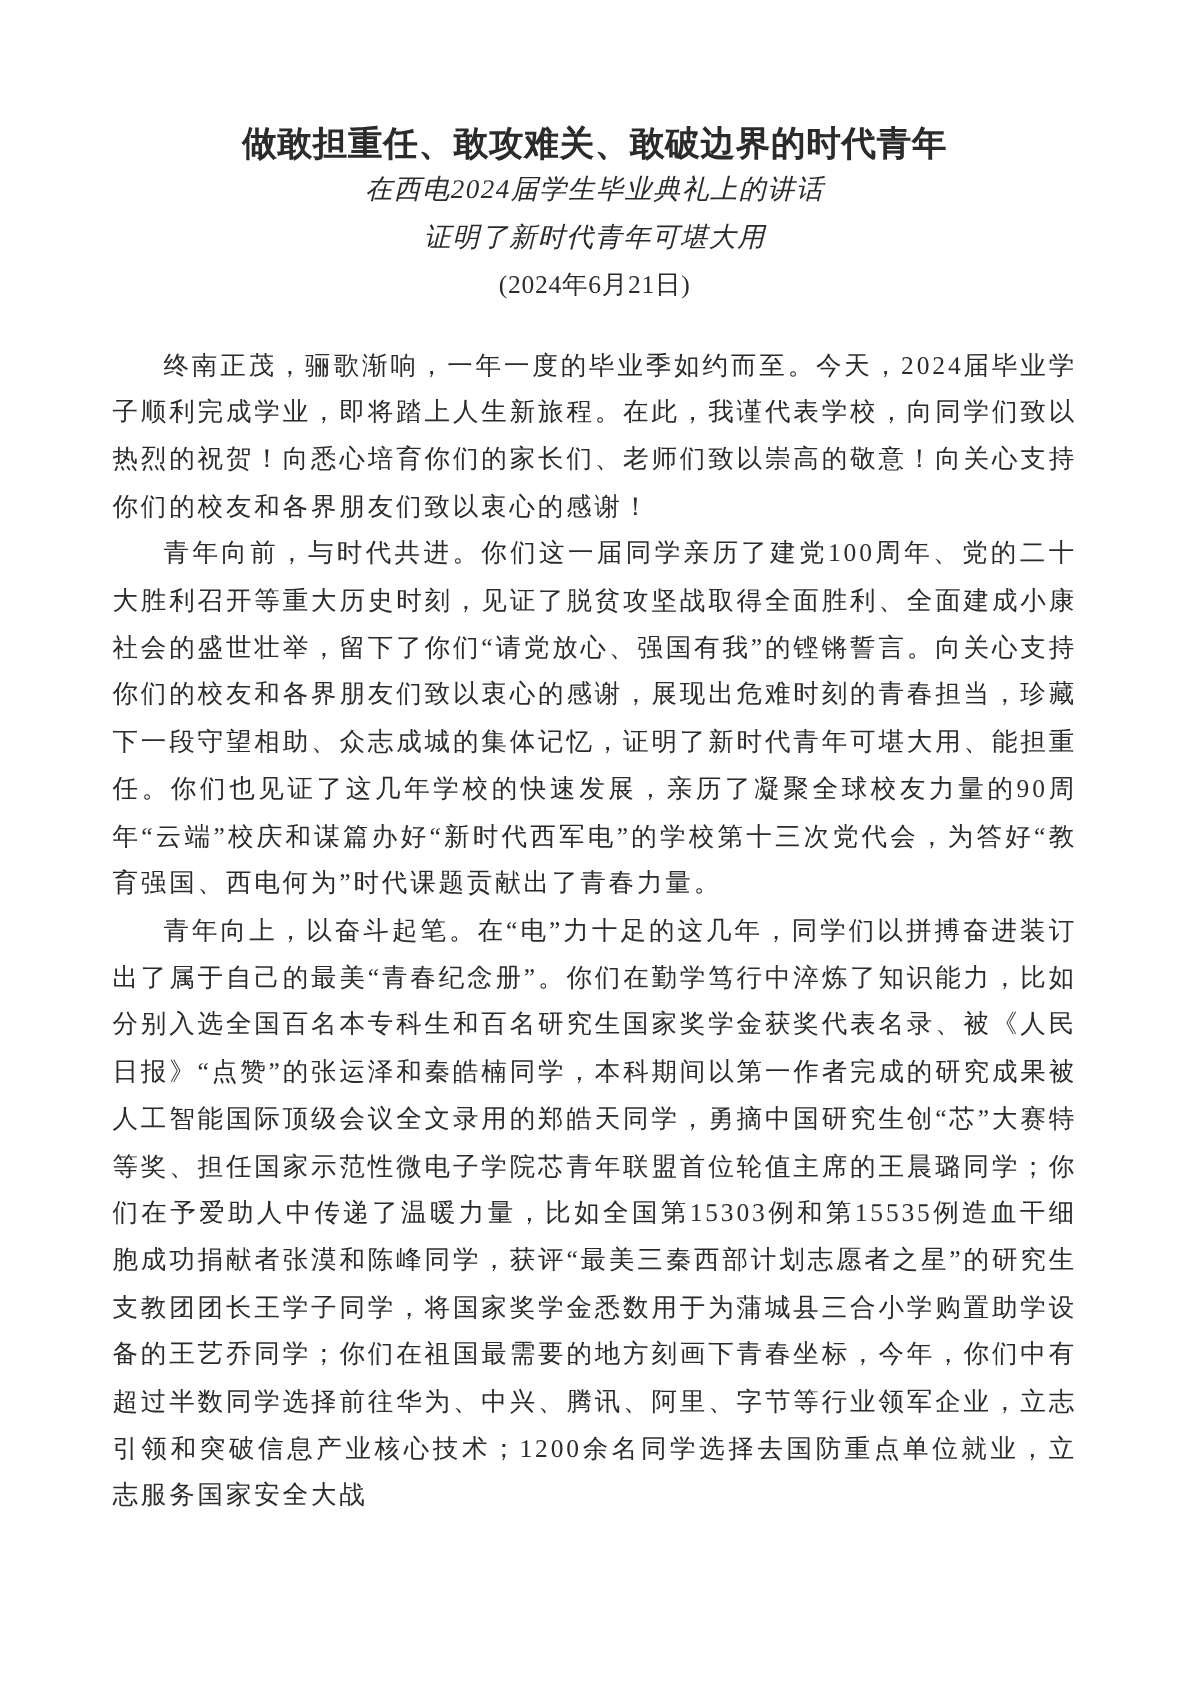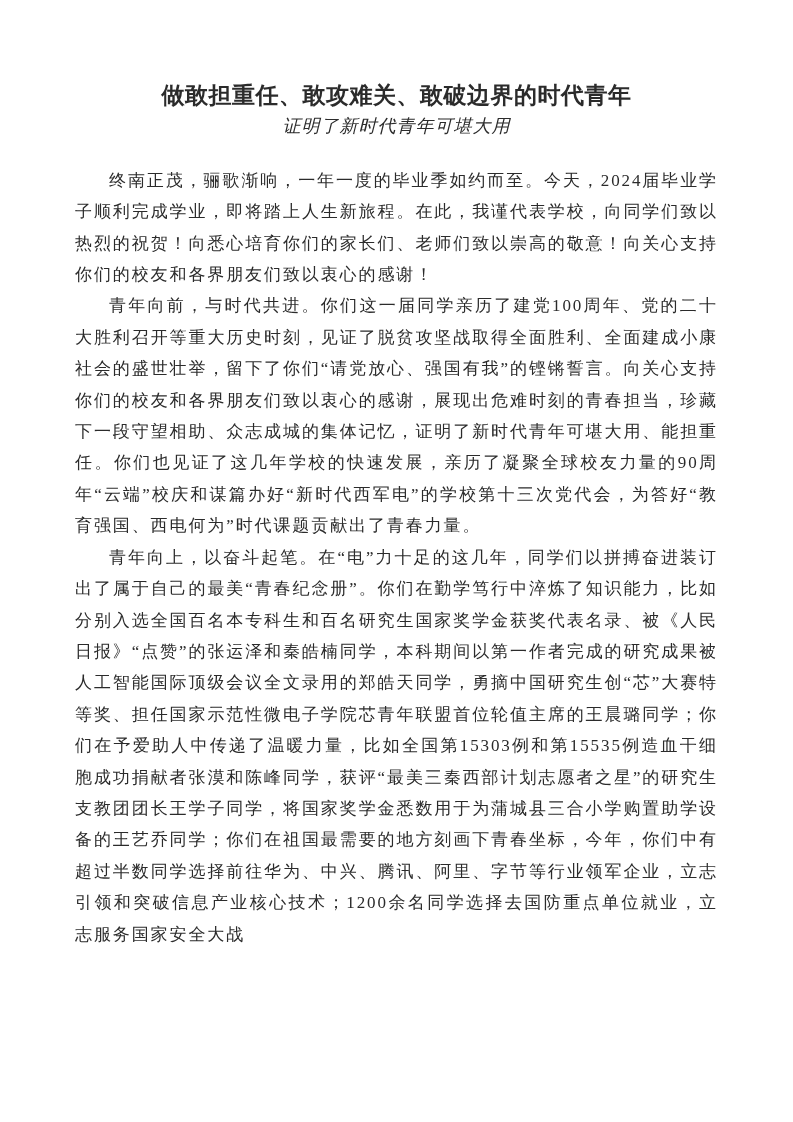--- a/index.html
+++ b/index.html
@@ -61,23 +61,25 @@
     text-indent: 0;
   }
 </style>
 </head>
 <body>
 
 <div class="page">
 
   <h1 class="doc-title">做敢担重任、敢攻难关、敢破边界的时代青年</h1>
 
+  <div class="doc-subtitle">在西电2024届学生毕业典礼上的讲话</div>
 
   <div class="doc-author">证明了新时代青年可堪大用</div>
 
+  <div class="doc-date">(2024年6月21日)</div>
 
   <div class="doc-body">
     <p>终南正茂，骊歌渐响，一年一度的毕业季如约而至。今天，2024届毕业学子顺利完成学业，即将踏上人生新旅程。在此，我谨代表学校，向同学们致以热烈的祝贺！向悉心培育你们的家长们、老师们致以崇高的敬意！向关心支持你们的校友和各界朋友们致以衷心的感谢！</p>
     <p>青年向前，与时代共进。你们这一届同学亲历了建党100周年、党的二十大胜利召开等重大历史时刻，见证了脱贫攻坚战取得全面胜利、全面建成小康社会的盛世壮举，留下了你们“请党放心、强国有我”的铿锵誓言。向关心支持你们的校友和各界朋友们致以衷心的感谢，展现出危难时刻的青春担当，珍藏下一段守望相助、众志成城的集体记忆，证明了新时代青年可堪大用、能担重任。你们也见证了这几年学校的快速发展，亲历了凝聚全球校友力量的90周年“云端”校庆和谋篇办好“新时代西军电”的学校第十三次党代会，为答好“教育强国、西电何为”时代课题贡献出了青春力量。</p>
     <p>青年向上，以奋斗起笔。在“电”力十足的这几年，同学们以拼搏奋进装订出了属于自己的最美“青春纪念册”。你们在勤学笃行中淬炼了知识能力，比如分别入选全国百名本专科生和百名研究生国家奖学金获奖代表名录、被《人民日报》“点赞”的张运泽和秦皓楠同学，本科期间以第一作者完成的研究成果被人工智能国际顶级会议全文录用的郑皓天同学，勇摘中国研究生创“芯”大赛特等奖、担任国家示范性微电子学院芯青年联盟首位轮值主席的王晨璐同学；你们在予爱助人中传递了温暖力量，比如全国第15303例和第15535例造血干细胞成功捐献者张漠和陈峰同学，获评“最美三秦西部计划志愿者之星”的研究生支教团团长王学子同学，将国家奖学金悉数用于为蒲城县三合小学购置助学设备的王艺乔同学；你们在祖国最需要的地方刻画下青春坐标，今年，你们中有超过半数同学选择前往华为、中兴、腾讯、阿里、字节等行业领军企业，立志引领和突破信息产业核心技术；1200余名同学选择去国防重点单位就业，立志服务国家安全大战</p>
   </div>
 
 </div>
 
 </body></html>

